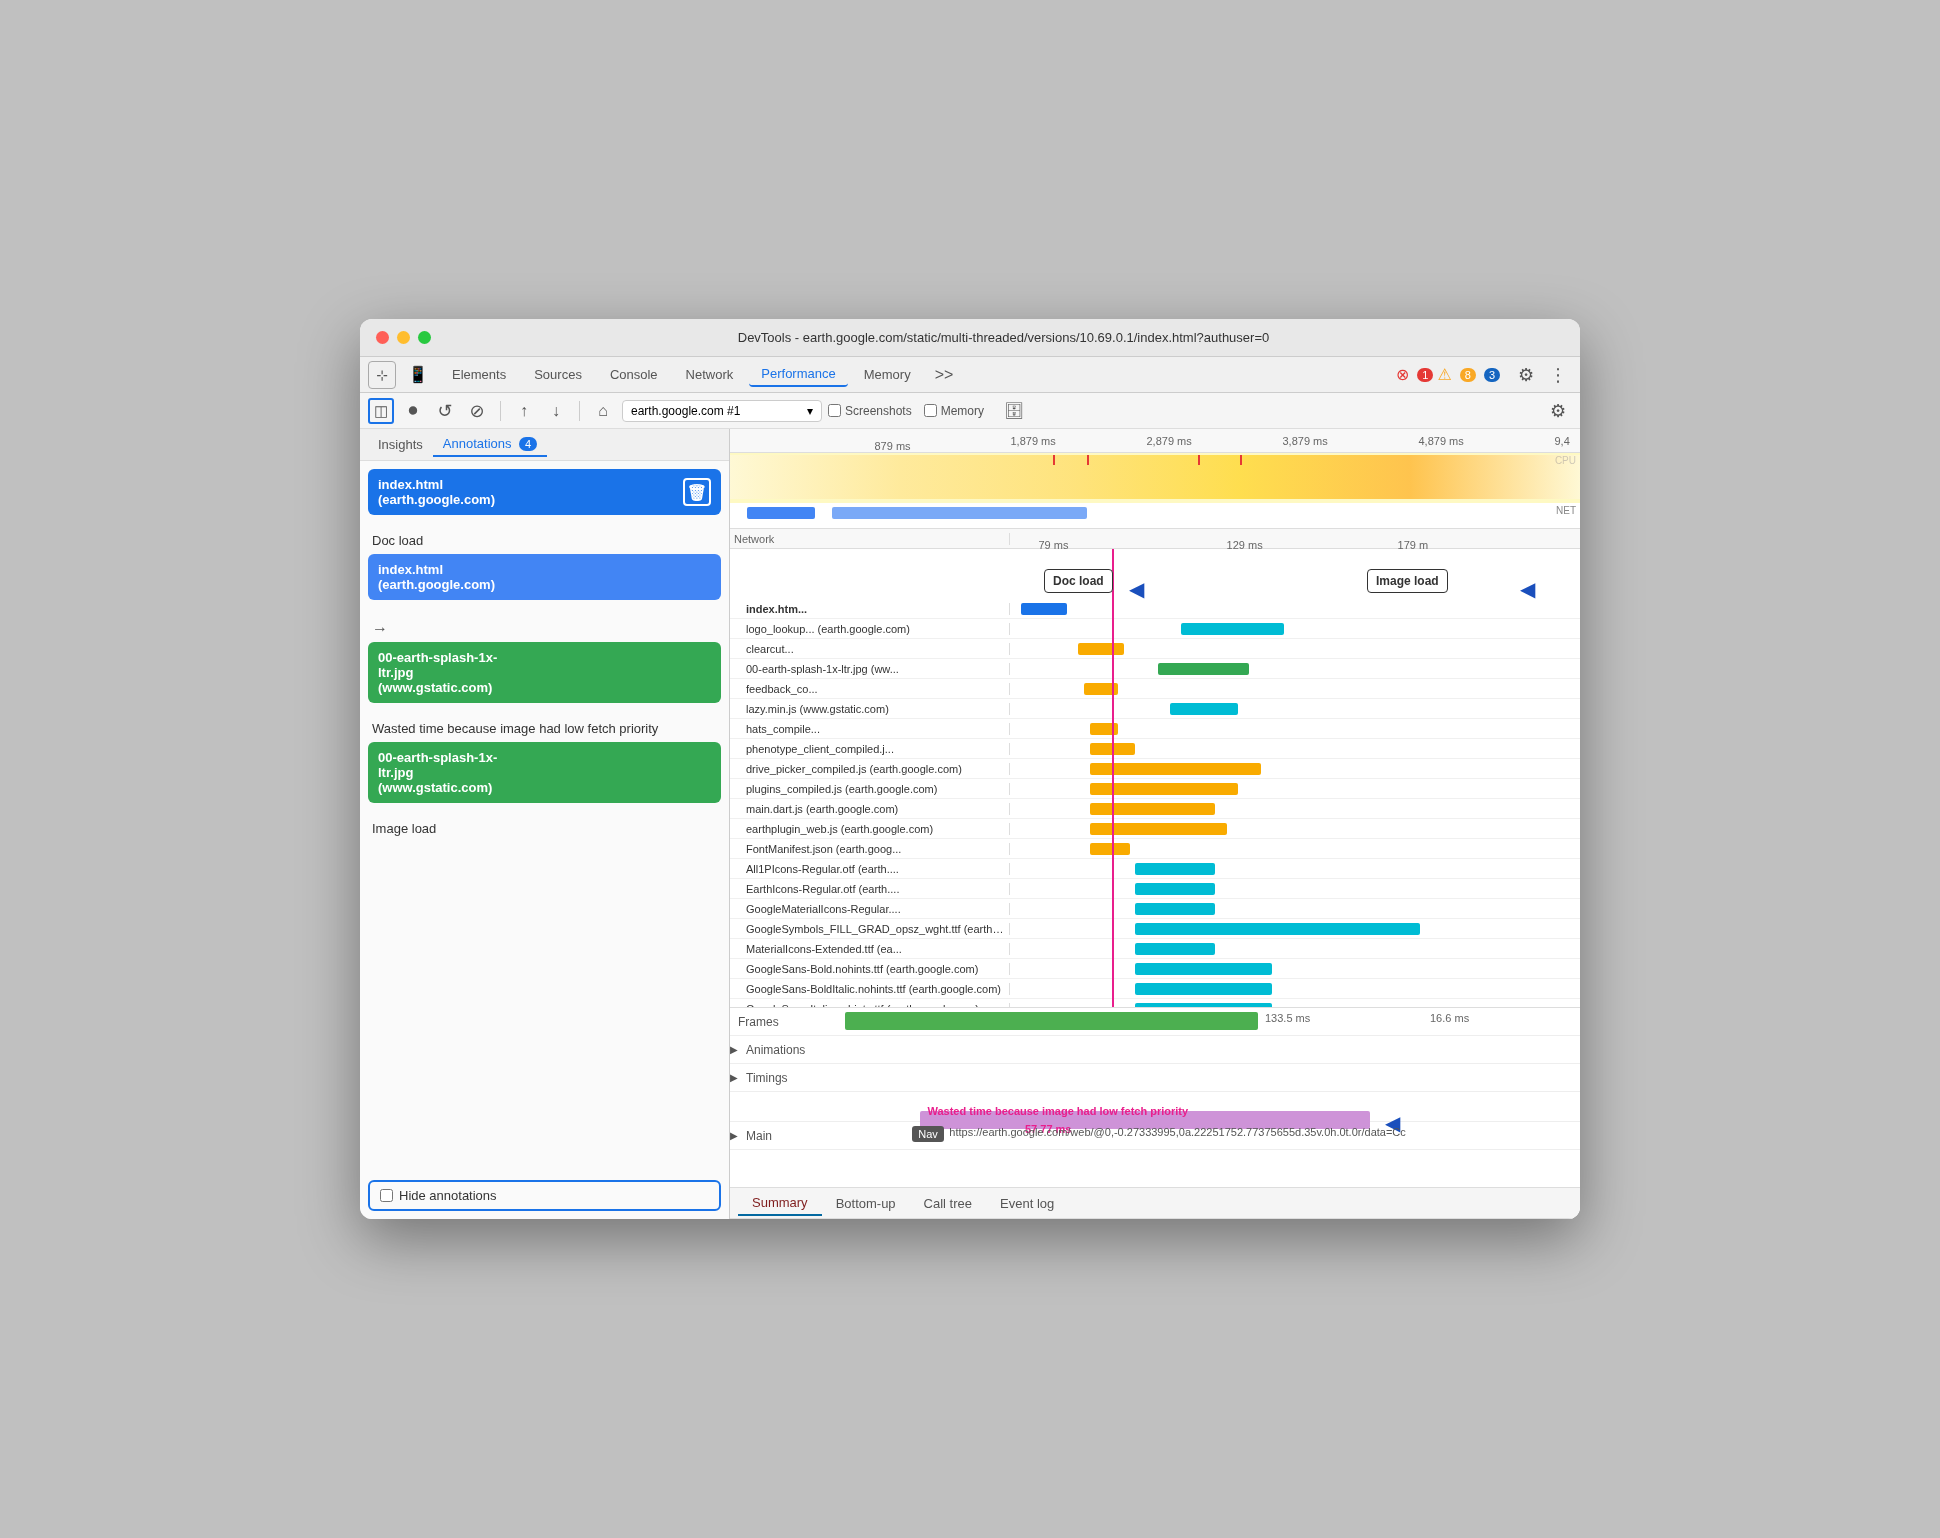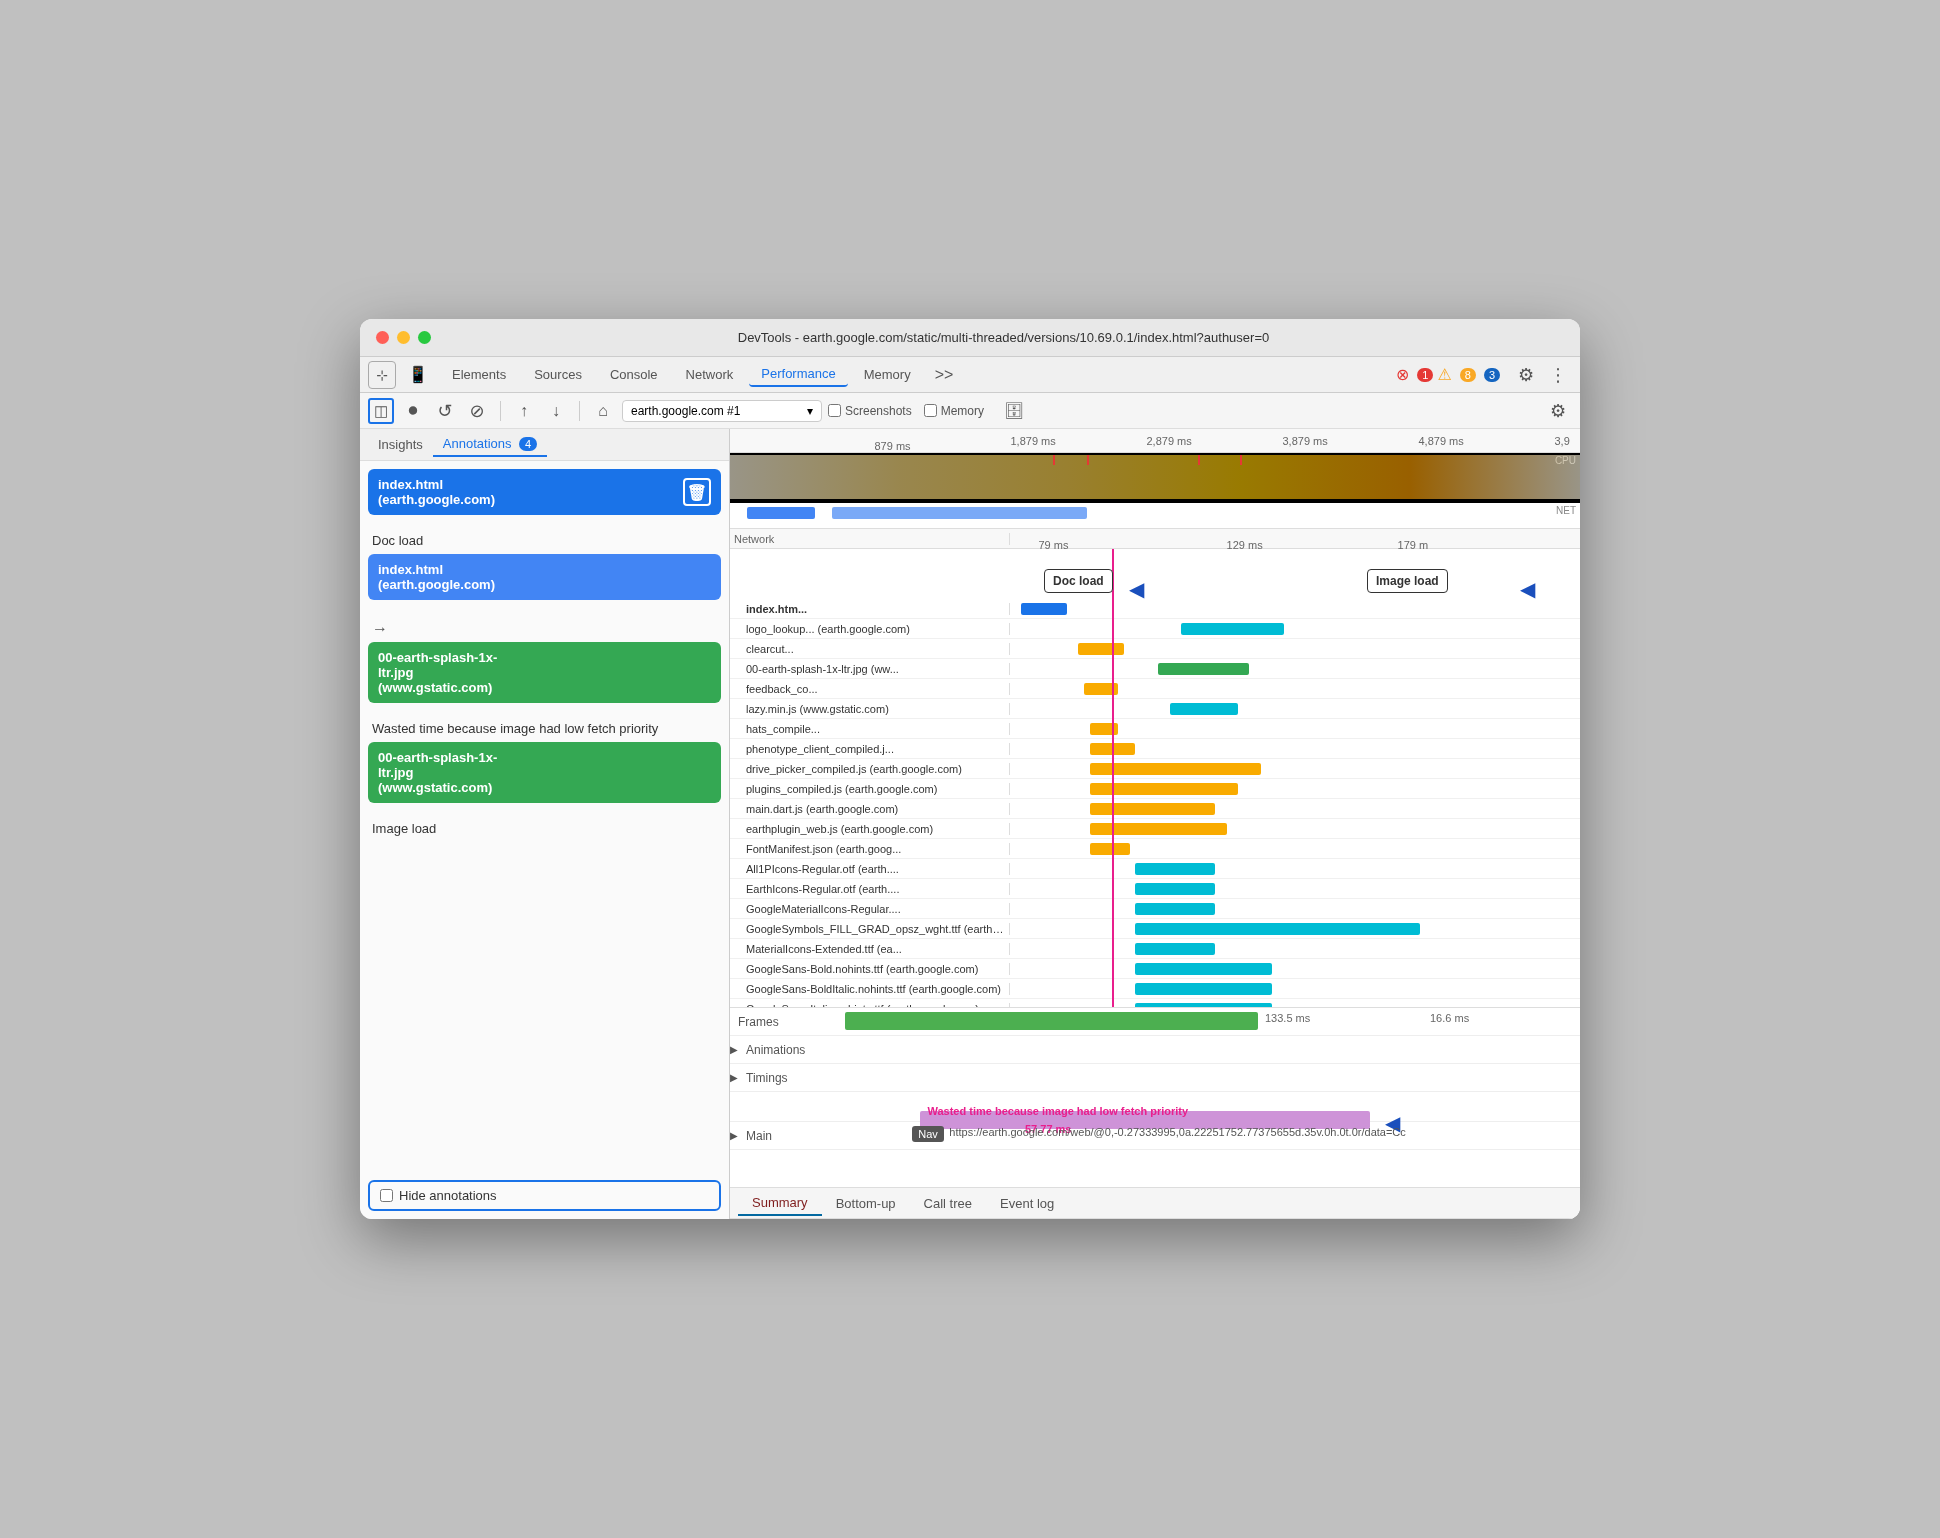--- a/index.html
+++ b/index.html
@@ -558,24 +558,24 @@
 
       <div style="height:100px;background:#fff;border-bottom:1px solid #ddd;position:relative;overflow:hidden;">
 
         <div style="height:24px;background:#f8f8f8;border-bottom:1px solid #ddd;position:relative;display:flex;align-items:center;">
           <div style="position:absolute;left:0px;font-size:11px;color:#999;padding-left:4px;"></div>
           <div style="position:absolute;left:17%;font-size:11px;color:#666;margin-top:10px;">879 ms</div>
           <div style="position:absolute;left:33%;font-size:11px;color:#666;">1,879 ms</div>
           <div style="position:absolute;left:49%;font-size:11px;color:#666;">2,879 ms</div>
           <div style="position:absolute;left:65%;font-size:11px;color:#666;">3,879 ms</div>
           <div style="position:absolute;left:81%;font-size:11px;color:#666;">4,879 ms</div>
-          <div style="position:absolute;left:97%;font-size:11px;color:#666;">3,9</div>
-        </div>
-
-        <div style="height:50px;background:#000000;position:relative;">
+          <div style="position:absolute;left:97%;font-size:11px;color:#666;">9,4</div>
+        </div>
+
+        <div style="height:50px;background:#fef9c3;position:relative;">
           <div style="position:absolute;right:4px;top:2px;font-size:10px;color:#888;">CPU</div>
 
           <div style="position:absolute;top:2px;left:0;right:0;height:44px;background:linear-gradient(to right, #fff8e1 0%, #ffe082 20%, #ffd54f 40%, #ffcc02 60%, #ffa000 80%, #fff8e1 100%);opacity:0.6;"></div>
 
           <div style="position:absolute;top:2px;left:38%;width:2px;height:10px;background:#e53935;"></div>
           <div style="position:absolute;top:2px;left:42%;width:2px;height:10px;background:#e53935;"></div>
           <div style="position:absolute;top:2px;left:55%;width:2px;height:10px;background:#e53935;"></div>
           <div style="position:absolute;top:2px;left:60%;width:2px;height:10px;background:#e53935;"></div>
         </div>
 

